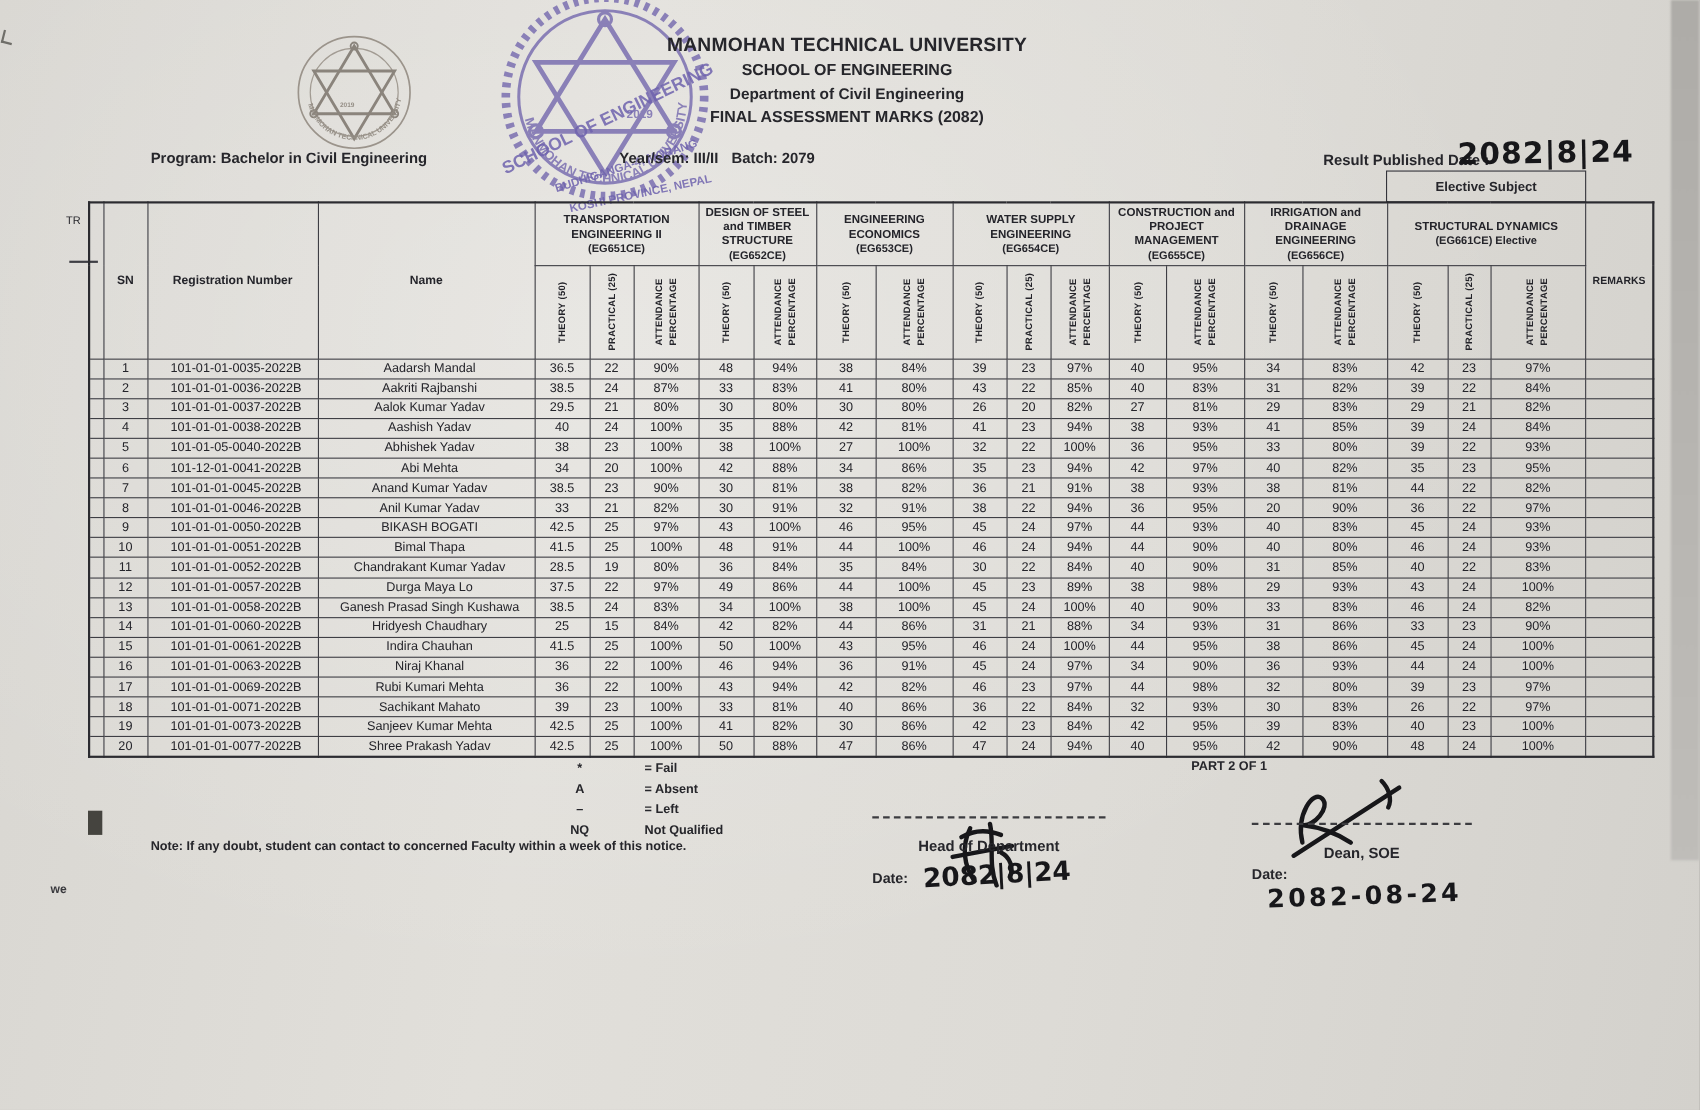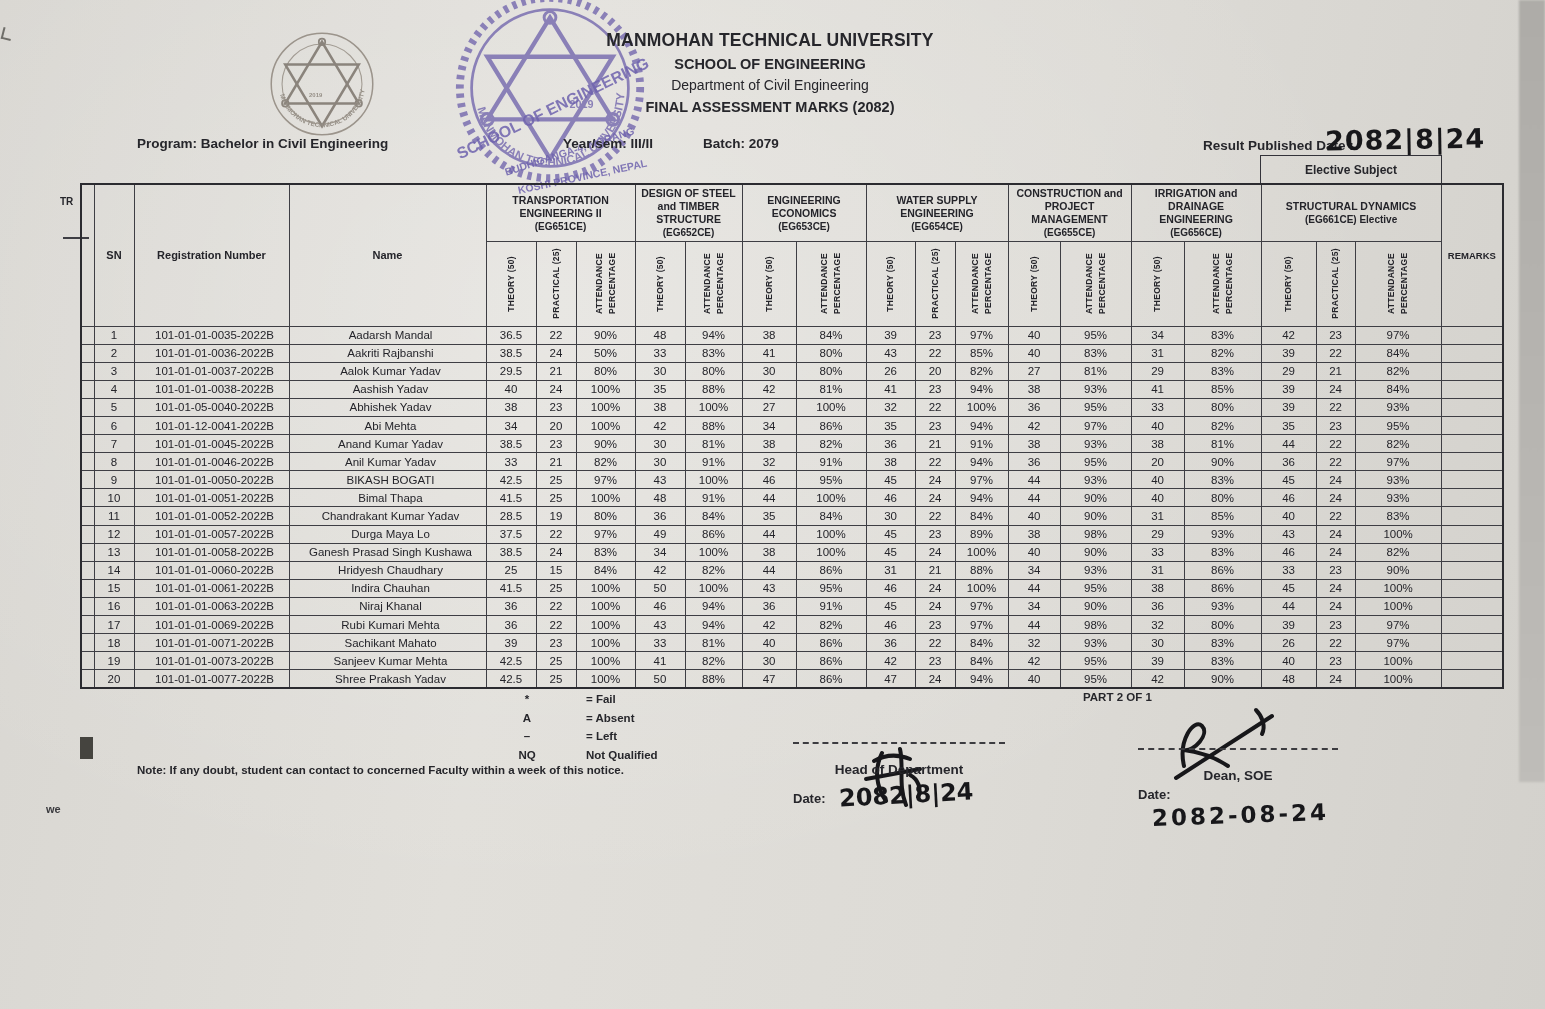--- a/index.html
+++ b/index.html
@@ -18,21 +18,21 @@
     position:absolute;left:1519px;top:0;width:26px;height:782px;
     background:linear-gradient(180deg,#aeaca8,#bfbdb9);
     filter:blur(1px);
   }
   .abs{position:absolute;}
 
   
   .header-text{left:552px;top:30px;width:436px;text-align:center;}
   .h-univ{font-size:17.5px;font-weight:bold;letter-spacing:.2px;}
   .h-school{font-size:14.5px;font-weight:bold;margin-top:5px;}
-  .h-dept{font-size:14px;font-weight:normal;margin-top:5px;}
+  .h-dept{font-size:14px;font-weight:bold;margin-top:5px;}
   .h-title{font-size:14.5px;font-weight:bold;margin-top:6px;}
 
   .program-line{font-size:13.5px;font-weight:bold;}
 
   .hand{font-family:"DejaVu Sans",sans-serif;font-weight:bold;color:#17171a;}
 
   
   .seal-gray{left:268px;top:30px;width:108px;height:108px;opacity:.75;}
   .stamp-purple{left:452px;top:-10px;width:196px;height:204px;opacity:.8;}
   .stamp-text{color:#6f63ae;font-weight:bold;opacity:.85;transform-origin:left center;white-space:nowrap;}
@@ -83,21 +83,21 @@
   .dashline{border-top:2.2px dashed #3c3c40;width:100%;}
   .sig-title{font-size:13.5px;font-weight:bold;text-align:center;margin-top:18px;}
   .date-row{font-size:13px;font-weight:bold;margin-top:4px;}
   .sig-head-block{left:793px;top:742px;width:212px;}
   .sig-dean-block{left:1138px;top:748px;width:200px;}
   .sig-svg{position:absolute;}
 
   
   .note{left:137px;top:764px;font-size:11.5px;font-weight:bold;}
   .artifact-we{left:46px;top:803px;font-size:11px;font-weight:bold;color:#3a3a3e;}
-  .artifact-tr{left:60px;top:196px;font-size:10px;font-weight:bold;}
+  .artifact-tr{left:60px;top:196px;font-size:10px;font-weight:normal;}
   .artifact-rect{left:80px;top:737px;width:13px;height:22px;background:#45443f;}
   .artifact-line{left:63px;top:237px;width:26px;height:2px;background:#3e3e44;}
   .artifact-corner{left:2px;top:28px;width:8px;height:10px;border-left:2px solid #55544f;border-bottom:2px solid #55544f;transform:rotate(14deg);opacity:.8;}
 </style>
 </head>
 <body>
 
 <div class="paper"></div>
 <div class="edge-strip"></div>
 <div class="abs artifact-corner"></div>
@@ -141,21 +141,21 @@
 
 <div class="abs header-text">
   <div class="h-univ">MANMOHAN TECHNICAL UNIVERSITY</div>
   <div class="h-school">SCHOOL OF ENGINEERING</div>
   <div class="h-dept">Department of Civil Engineering</div>
   <div class="h-title">FINAL ASSESSMENT MARKS (2082)</div>
 </div>
 
 <div class="abs program-line" style="left:137px;top:136px;">Program: Bachelor in Civil Engineering</div>
 <div class="abs program-line" style="left:563px;top:136px;">Year/sem: III/II</div>
-<div class="abs program-line" style="left:703px;top:136px;">Batch: 2079</div>
+<div class="abs program-line" style="left:665px;top:136px;">Batch: 2079</div>
 <div class="abs program-line" style="left:1203px;top:138px;">Result Published Date :</div>
 <div class="abs hand" style="left:1325px;top:124px;font-size:27px;transform:rotate(-1deg);letter-spacing:1px;">2082|8|24</div>
 
 <div class="abs elective-box">
   <span>Elective Subject</span>
 </div>
 
 <div class="abs artifact-tr">TR</div>
 <div class="abs artifact-line"></div>
 
@@ -299,21 +299,21 @@
         <td>97%</td>
         <td></td>
       </tr>
       <tr>
         <td></td>
         <td>2</td>
         <td class="ltext">101-01-01-0036-2022B</td>
         <td class="ltext">Aakriti Rajbanshi</td>
         <td>38.5</td>
         <td>24</td>
-        <td>50%</td>
+        <td>87%</td>
         <td>33</td>
         <td>83%</td>
         <td>41</td>
         <td>80%</td>
         <td>43</td>
         <td>22</td>
         <td>85%</td>
         <td>40</td>
         <td>83%</td>
         <td>31</td>
@@ -391,21 +391,21 @@
         <td>33</td>
         <td>80%</td>
         <td>39</td>
         <td>22</td>
         <td>93%</td>
         <td></td>
       </tr>
       <tr>
         <td></td>
         <td>6</td>
-        <td class="ltext">101-01-12-0041-2022B</td>
+        <td class="ltext">101-12-01-0041-2022B</td>
         <td class="ltext">Abi Mehta</td>
         <td>34</td>
         <td>20</td>
         <td>100%</td>
         <td>42</td>
         <td>88%</td>
         <td>34</td>
         <td>86%</td>
         <td>35</td>
         <td>23</td>

